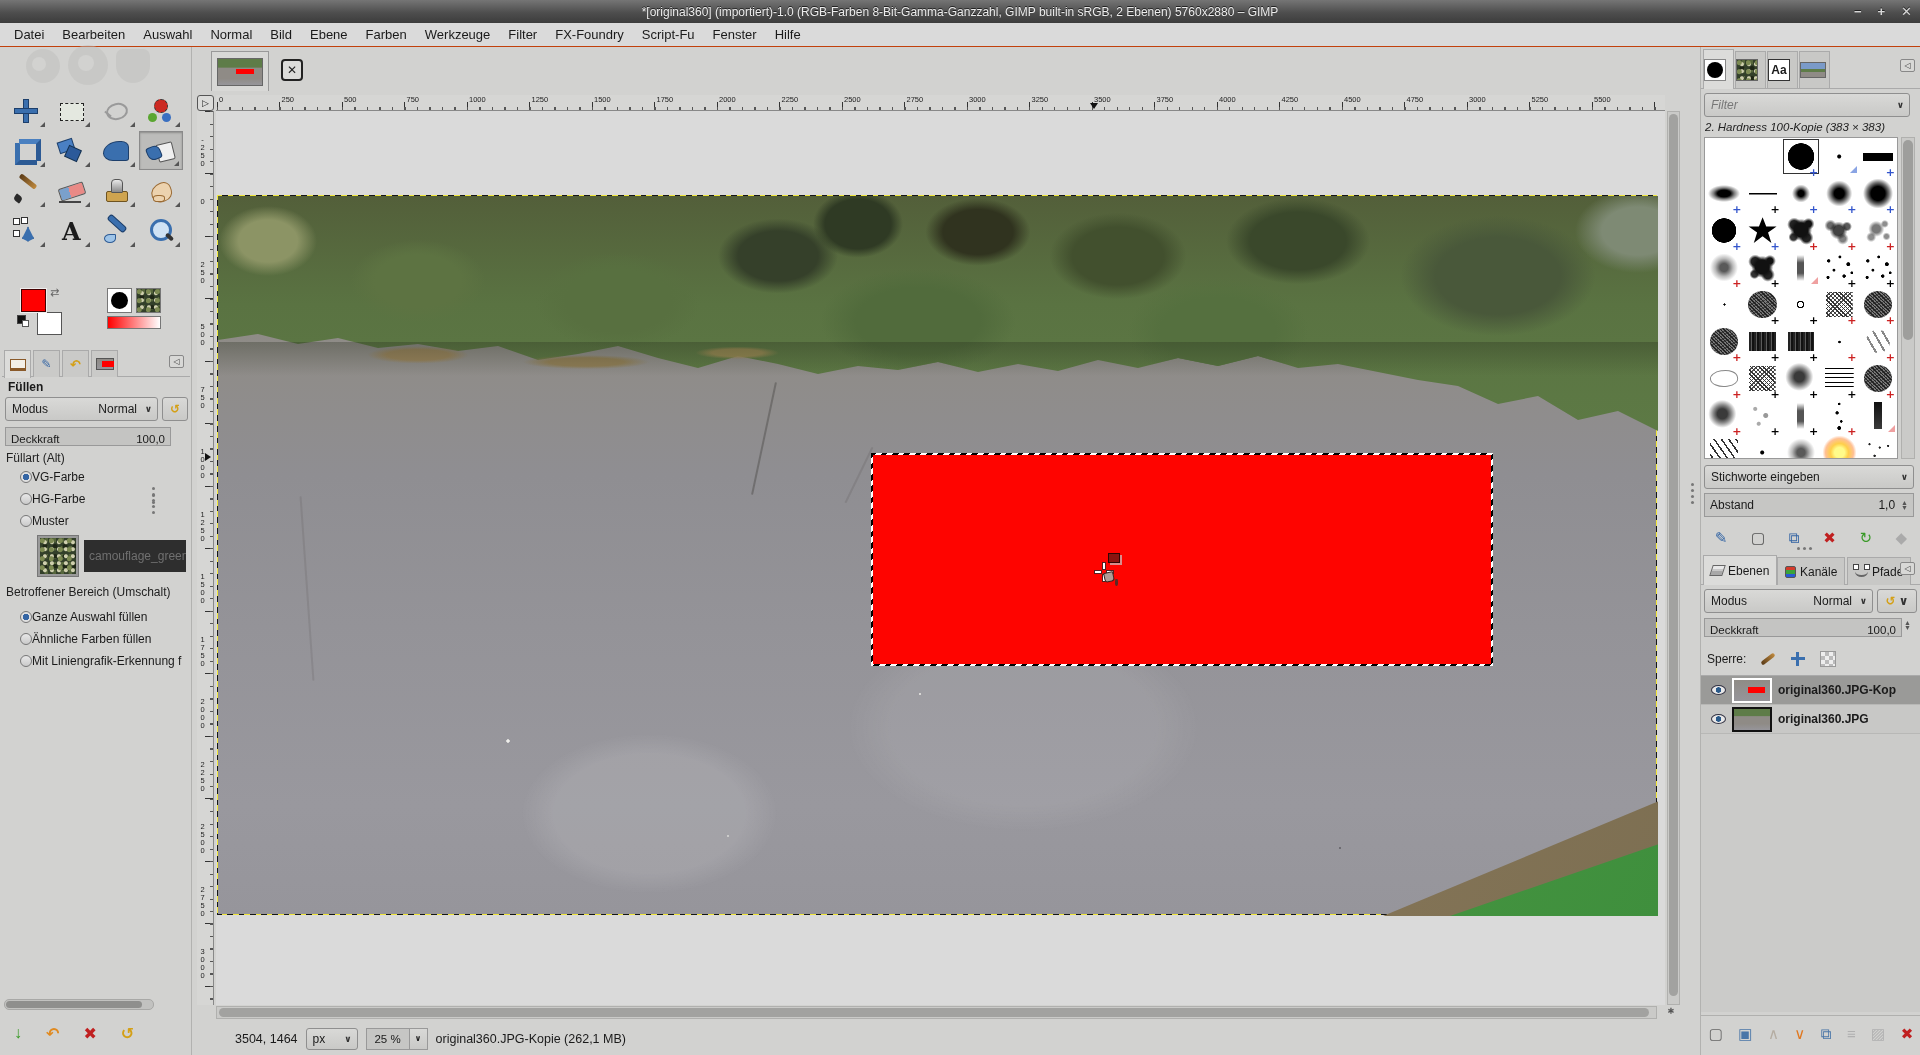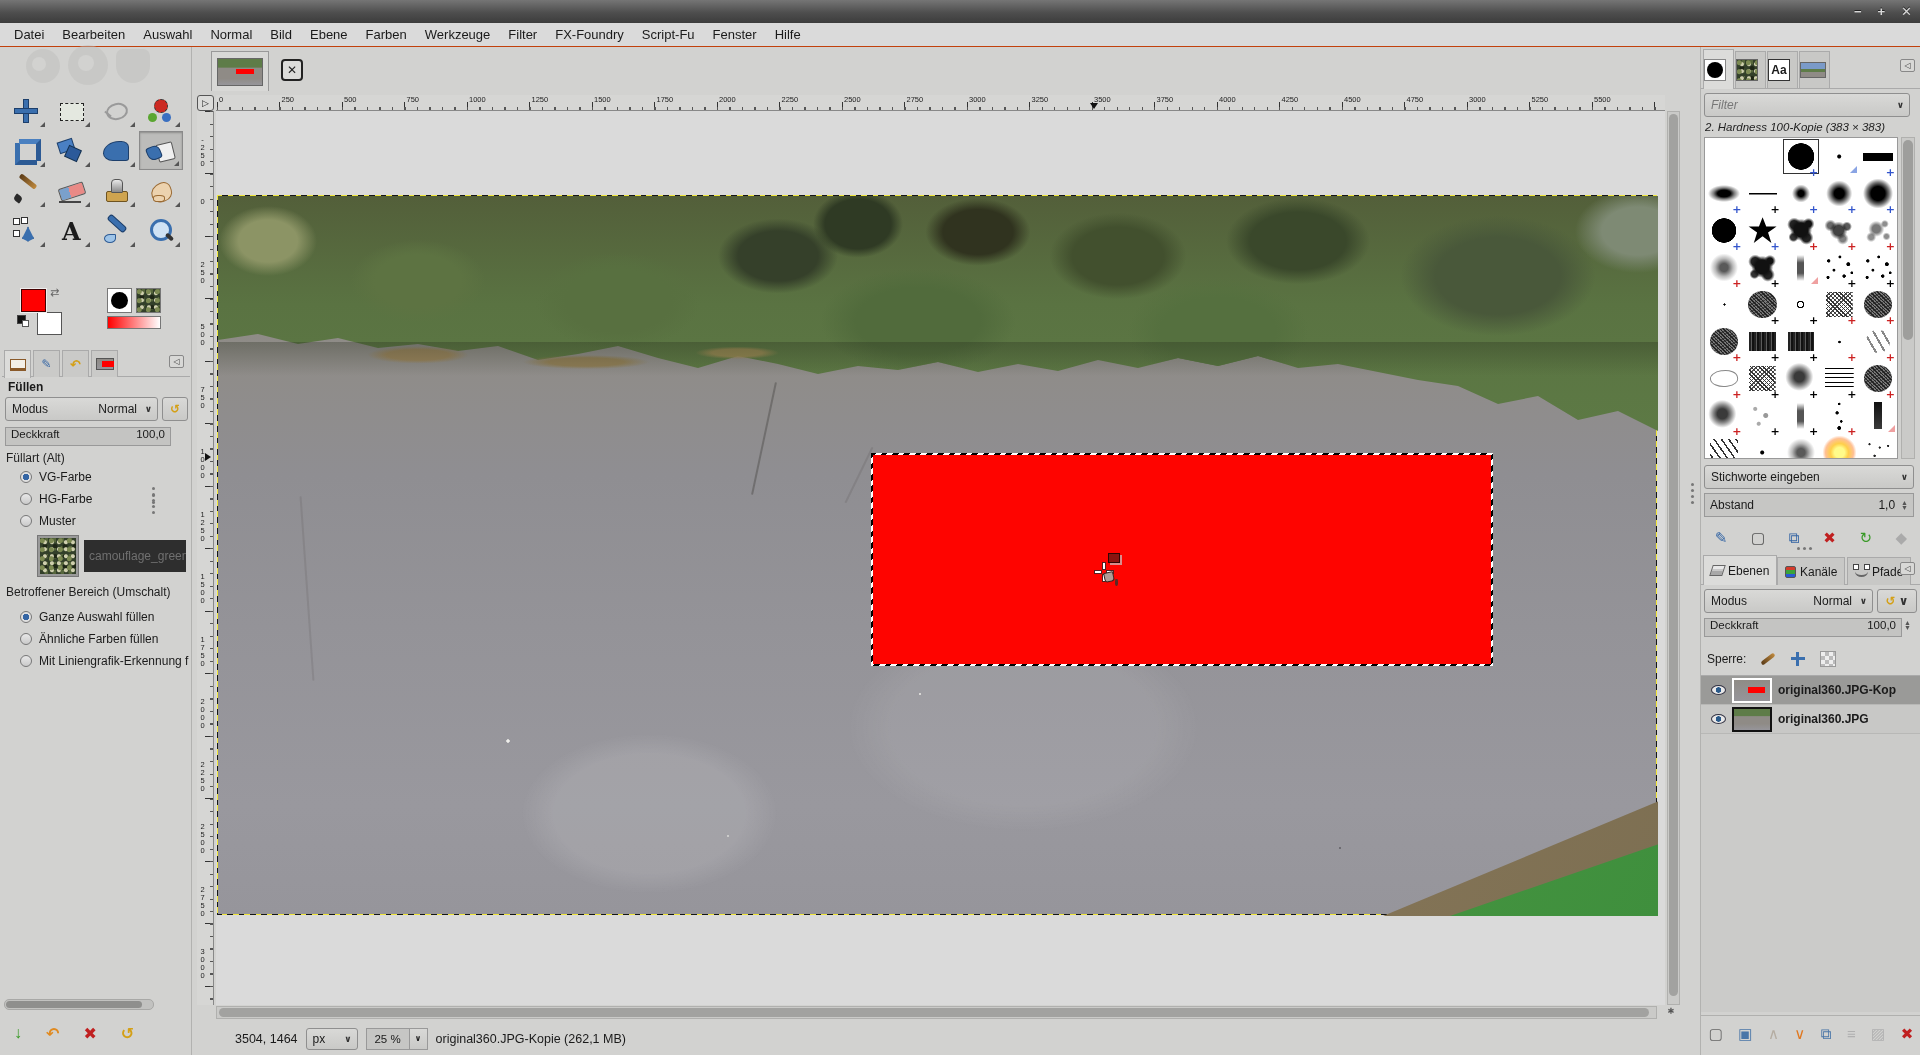--- a/index.html
+++ b/index.html
@@ -72,25 +72,25 @@
 .lpmenu{position:absolute;right:6px;top:6px;width:15px;height:13px;border:1px solid #888;border-radius:2px;font-size:8px;color:#444;display:flex;align-items:center;justify-content:center;background:#d8d8d6}
 
 #tooloptions{position:absolute;left:0;top:331px;width:192px}
 #to-title{font-weight:bold;font-size:12px;padding:2px 8px}
 .combo{position:relative;height:24px;border:1px solid #8f8f8f;border-radius:3px;background:linear-gradient(180deg,#d9d9d7,#c9c9c7);display:flex;align-items:center;padding:0 6px;font-size:12px}
 .combo .cv{margin-left:auto;margin-right:14px}
 .combo .chev{position:absolute;right:5px;font-weight:bold;font-size:9px;color:#333}
 #to-moderow{position:absolute;left:5px;top:19px;width:183px;display:flex;gap:4px}
 #to-moderow .combo{flex:1}
 .sqbtn{width:26px;height:24px;border:1px solid #8f8f8f;border-radius:3px;background:linear-gradient(180deg,#d9d9d7,#c9c9c7);display:flex;align-items:center;justify-content:center;color:#d4a017;font-weight:bold;font-size:12px}
-.slider{position:relative;height:19px;border:1px solid #999;background:#c4c4c2;display:flex;align-items:flex-start;padding:0 5px;font-size:11.5px}
+.slider{position:relative;height:19px;border:1px solid #999;background:#c4c4c2;display:flex;align-items:flex-end;padding:0 5px;font-size:11.5px}
 #to-opac{position:absolute;left:5px;top:49px;width:166px}
 #to-opac b{margin-left:auto;font-weight:normal}
 .to-label{position:absolute;left:6px;font-size:12px;color:#222}
-.radio{position:relative;display:flex;align-items:center;gap:7px;font-size:12px;height:22px}
+.radio{position:relative;display:flex;align-items:center;font-size:12px;height:22px}
 .radio i{width:12px;height:12px;border-radius:50%;border:1px solid #777;background:linear-gradient(180deg,#e8e8e8,#cacaca)}
 .radio.selected i{background:radial-gradient(circle,#3465a4 0 3px,#e0e0e0 3.5px)}
 #to-filltype{position:absolute;left:20px;top:88px;width:165px}
 #to-pattrow{position:absolute;left:38px;top:158px;width:150px;height:42px}
 #to-pattsw{position:absolute;left:0;top:0;width:40px;height:40px;border:2px solid #9a9a9a;outline:1px solid #777}
 #to-pattname{position:absolute;left:46px;top:4px;width:102px;height:32px;background:#2e2e2e;color:#707070;font-size:12px;display:flex;align-items:center;padding:0 5px;overflow:hidden;white-space:nowrap}
 #to-area{position:absolute;left:20px;top:228px;width:170px}
 #to-arealabel{position:absolute;left:6px;top:207px}
 #lp-dots{position:absolute;left:152px;top:440px;width:3px;height:3px;border-radius:50%;background:#777;box-shadow:0 7px 0 #777,0 14px 0 #777}
 #lp-scroll{position:absolute;left:4px;top:952px;width:150px;height:11px;background:#c2c2c0;border:1px solid #a8a8a6;border-radius:5px}
@@ -260,20 +260,21 @@
 #imgtab .th::after{left:40%;top:42%;width:42%;height:16%}
 #layerfill{position:absolute;left:0;top:687px;width:220px;height:278px;background:#cbcbc9}
 #layeractions{position:absolute;left:0;top:968px;width:220px;height:36px;display:flex;align-items:center;justify-content:space-around;font-size:15px;border-top:1px solid #b0b0ae}
 .divdots-l{left:152px;top:493px}
 .divdots-r{left:1691px;top:483px}
 </style>
 </head>
 <body>
 
 <div id="titlebar">
+  <span>*[original360] (importiert)-1.0 (RGB-Farben 8-Bit-Gamma-Ganzzahl, GIMP built-in sRGB, 2 Ebenen) 5760x2880 – GIMP</span>
   <span class="wbtns">
     <span>−</span>
     <span>+</span>
     <span>✕</span>
   </span>
 </div>
 
 <div id="menubar">
 
 <span class="mi">Datei</span>

